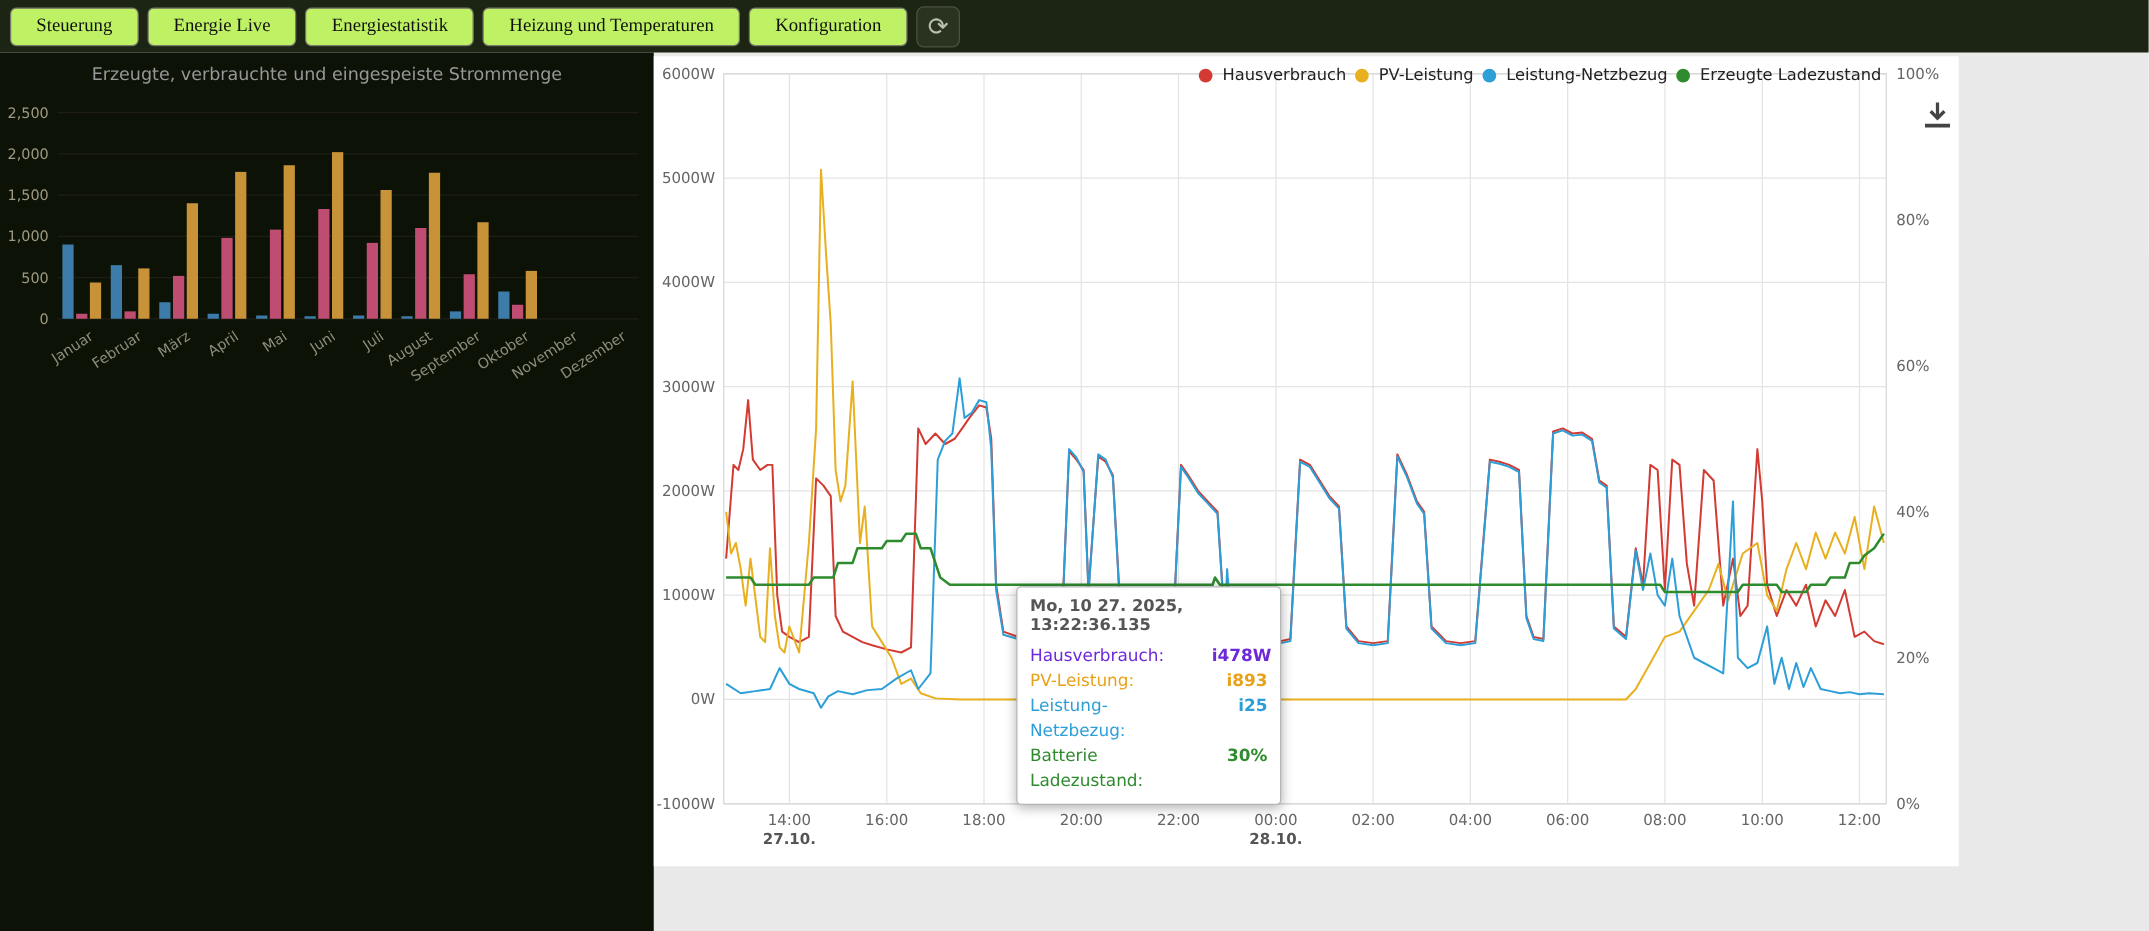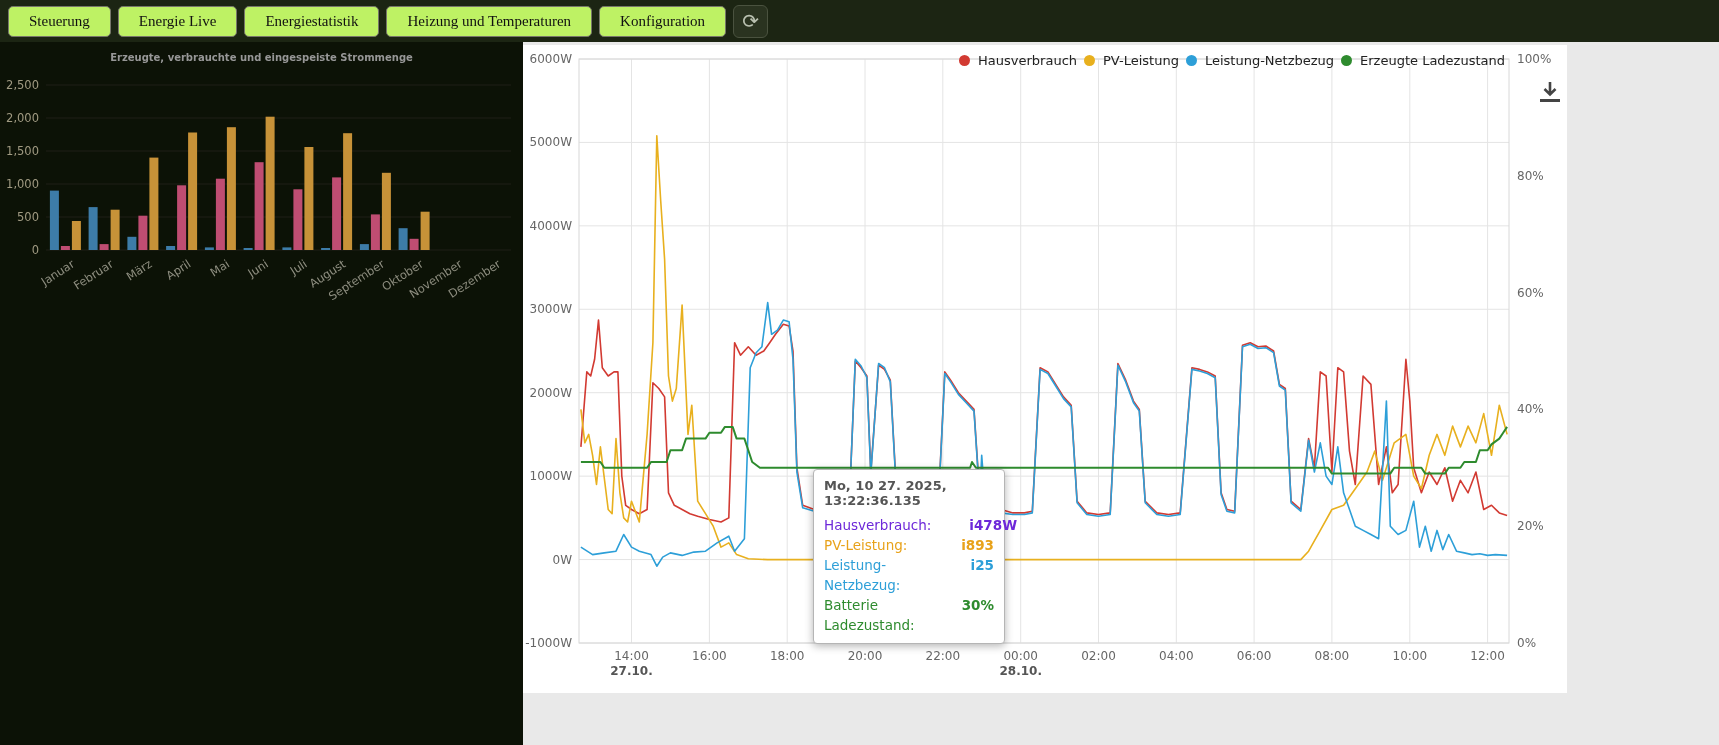--- a/index.html
+++ b/index.html
@@ -8,35 +8,35 @@
 
   .topbar { height:42px; background:#1c2513; display:flex; align-items:center; gap:7px; padding:0 8px; }
   .navbtn { height:31px; padding:0 20px; background:#bef264; border:1px solid #77776a; border-radius:5px;
             font-family:"Liberation Serif", serif; font-size:15px; color:#111; cursor:pointer; }
   .refreshbtn { width:35px; height:33px; background:#2a3320; border:1px solid #4a523f; border-radius:6px;
                 color:#b9c0b0; font-size:20px; line-height:30px; text-align:center; cursor:pointer;
                 font-family:"DejaVu Sans", sans-serif; }
 
   .content { display:flex; height:703px; }
   .left-panel { width:523px; flex-shrink:0; background:#0c1206; padding-top:10px; }
-  .bar-title { text-align:center; color:#979797; font-size:10px; font-weight:bold; margin-bottom:12px; }
+  .bar-title { text-align:center; color:#979797; font-size:14px; font-weight:normal; margin-bottom:12px; }
   .bar-legend { display:flex; justify-content:center; gap:16px; margin-bottom:2px; }
   .bar-legend .item { display:flex; align-items:center; gap:6px; color:#9a9a9a; font-size:12px; cursor:pointer; }
   .swatch { width:29px; height:12px; display:inline-block; }
 
   .main { flex:1; position:relative; }
   .chart-box { position:absolute; left:0; top:3px; width:1044px; height:648px; background:#fff; }
 
   .line-legend { position:absolute; top:8px; right:62px; display:flex; flex-direction:row; gap:7px; }
   .line-legend .item { display:flex; align-items:center; gap:8px; font-size:13px; color:#222; cursor:pointer; }
   .dot { width:11px; height:11px; border-radius:50%; flex-shrink:0; }
 
   .download { position:absolute; top:36px; right:5px; background:none; border:none; cursor:pointer; }
 
-  .tooltip { position:absolute; left:290px; top:424px; width:192px; background:#fff; border:1px solid #b5b5b5;
+  .tooltip { position:absolute; left:290px; top:424px; width:212px; background:#fff; border:1px solid #b5b5b5;
              border-radius:4px; box-shadow:0 2px 9px rgba(0,0,0,.3); padding:8px 10px; font-size:13.5px; z-index:5; }
   .tooltip .tt-title { font-weight:bold; color:#555; margin-bottom:7px; font-size:13px; }
   .tooltip .row { display:flex; justify-content:space-between; line-height:20px; }
   .tooltip .val { font-weight:bold;margin-left:38px; }
 
   svg text { font-family:"DejaVu Sans", sans-serif; }
   .by { fill:#a09a82; font-size:11.5px; }
   .bm { fill:#8d8d7f; font-size:11.5px; }
   .lt { fill:#666;    font-size:12px; }
   .ld { fill:#555;    font-size:12px; font-weight:bold; }

